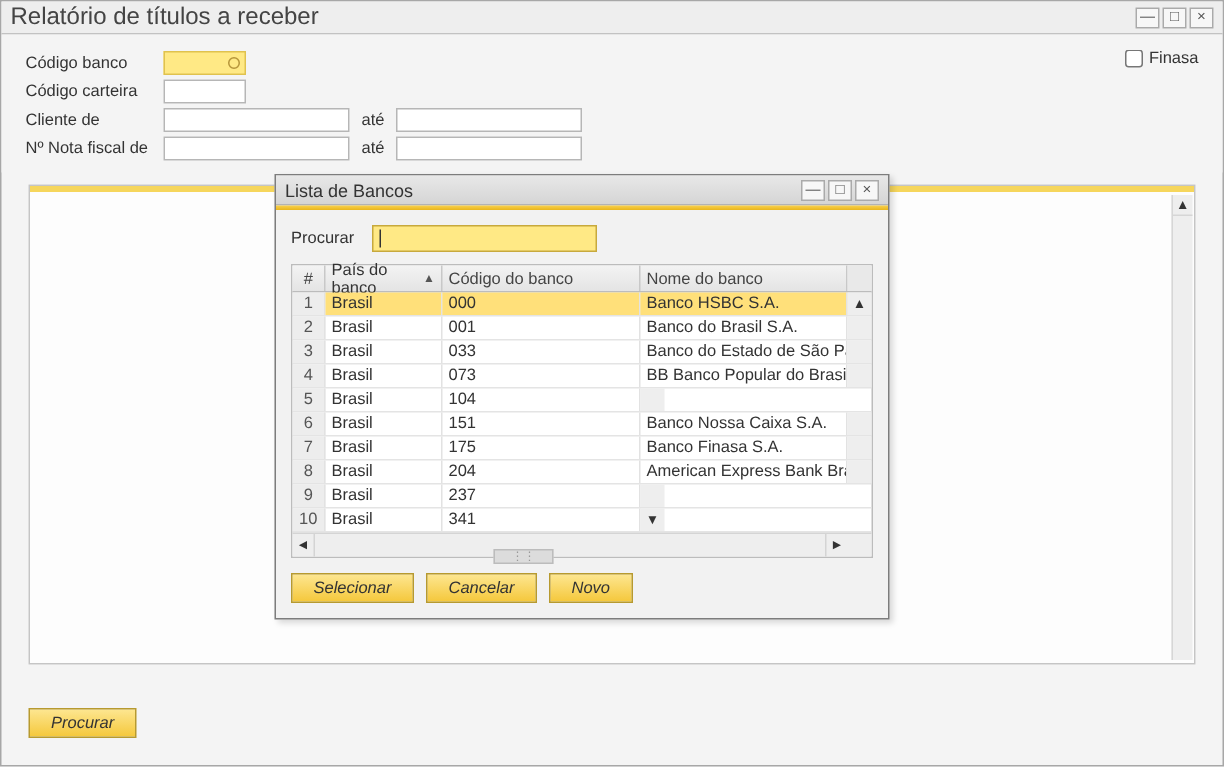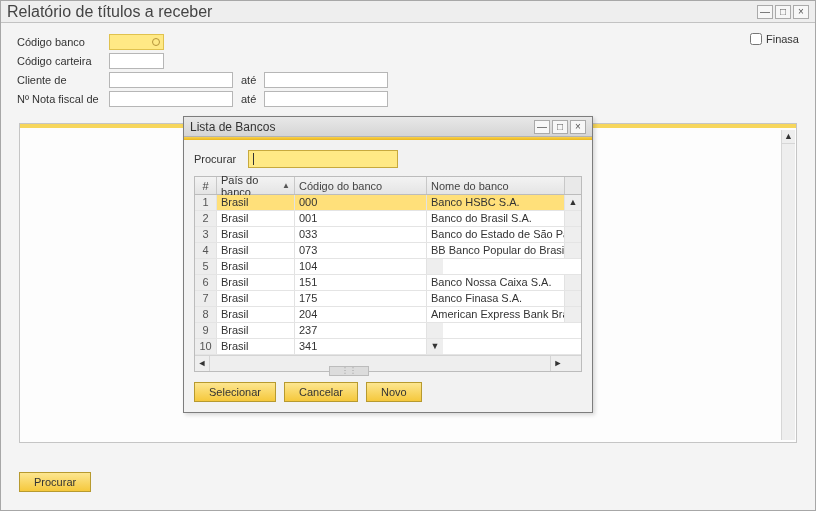--- a/index.html
+++ b/index.html
@@ -21,21 +21,21 @@
     .ate { margin:0 8px; color:#333;}
     .right-col { margin-left:auto; display:flex; }
     .chk-col {display:flex; flex-direction:column; gap:2px; margin-left:28px;}
     .chk { display:flex; align-items:center; gap:4px;}
     .chk input { width:12px; height:12px; border:1px solid #888;}
     .inner-frame { margin:8px 18px 0 18px; height:320px; border:1px solid #c5c5c5; background:#fdfdfd; position:relative;}
     .inner-frame .topline { height:4px; background:#f6d65c; position:relative;}
     .inner-frame .vscroll-stub {position:absolute; right:1px; top:6px; width:14px; bottom:2px; background:#eee; border-left:1px solid #d6d6d6;}
     .inner-frame .vscroll-stub .arrow-up{height:14px;border-bottom:1px solid #d6d6d6;display:flex;align-items:center;justify-content:center;color:#888;}
     .bottom-btn-area { position:absolute; left:18px; bottom:18px;}
-    .btn-yellow { height:20px; padding:0 14px; border:1px solid #b79a2f; background:linear-gradient(#fde690,#f5c83c); color:#333; cursor:default;}
+    .btn-yellow { height:20px; padding:0 14px; border:1px solid #b79a2f; background:linear-gradient(#fde690,#f5c83c); color:#333; cursor:default;font-style:italic;}
 
     
     .dialog { position:absolute; left:182px; top:115px; width:410px; border:1px solid #7d7d7d; background:#f2f2f2; box-shadow:2px 2px 4px rgba(0,0,0,0.15);}
     .dialog .dlg-title { height:20px; background:linear-gradient(#e8e8e8,#d5d5d5); border-bottom:1px solid #b3b3b3; display:flex; align-items:center; padding:0 6px;}
     .dialog .dlg-title span { flex:1; font-size:12px;}
     .dialog .goldline{height:3px;background:linear-gradient(#f9d14e,#e9b61d);}
     .dlg-body { padding:10px 10px 10px 10px;}
     .search-row{display:flex;align-items:center;gap:12px;margin-bottom:8px;}
     .search-input{flex:0 0 150px;height:18px;border:1px solid #c7a93d;background:#ffe985;position:relative;}
     .search-input::before{content:'';position:absolute;left:4px;top:2px;bottom:2px;width:1px;background:#333;}

